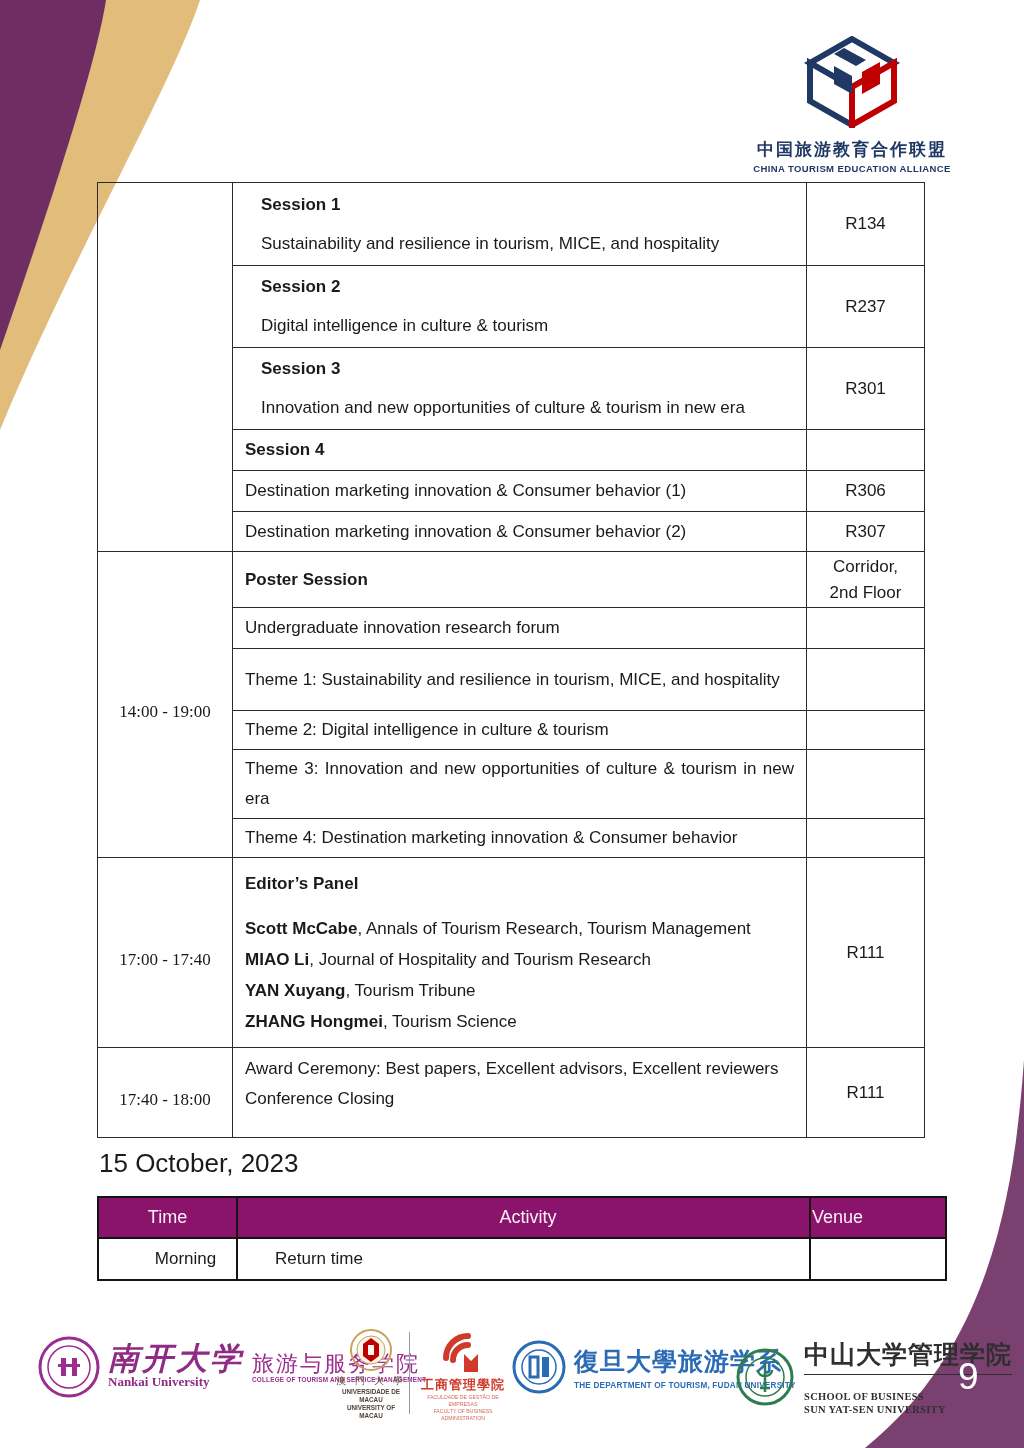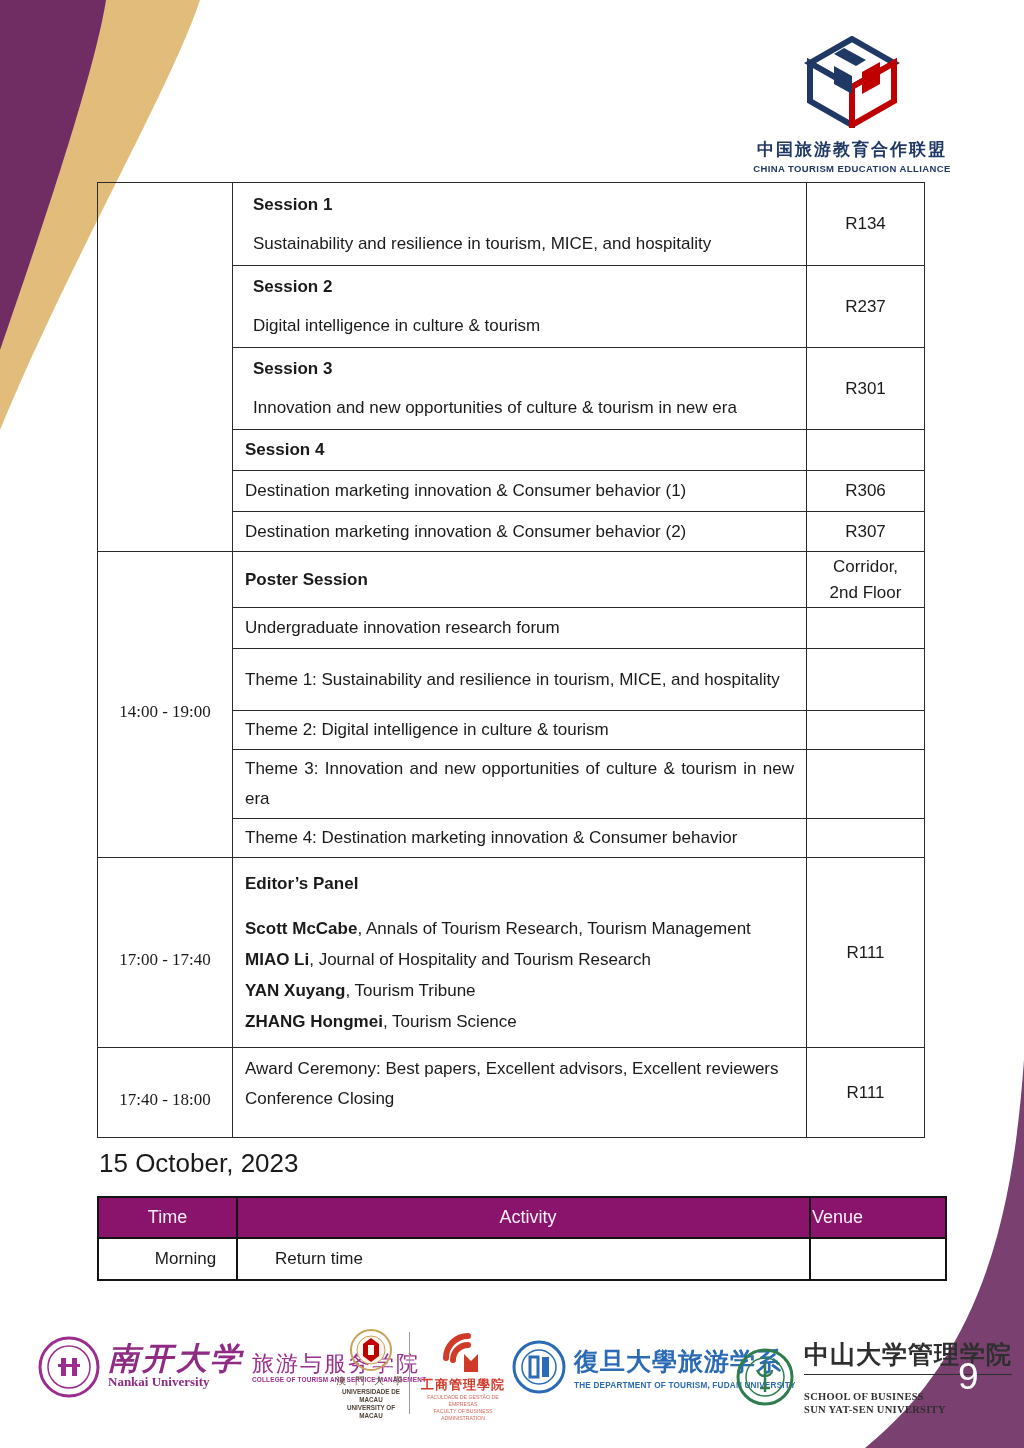--- a/index.html
+++ b/index.html
@@ -19,21 +19,21 @@
 
   
   table{border-collapse:collapse;table-layout:fixed;}
   .sched{left:97px;top:182px;width:827px;}
   .sched td{border:1.5px solid #2b2b2b;font-size:17px;vertical-align:middle;overflow:hidden;}
   .col-time{width:135px;} .col-act{width:574px;} .col-venue{width:118px;}
   .time-cell{font-family:"Liberation Serif","DejaVu Serif",serif;text-align:center;
              vertical-align:top;padding-top:16px;font-size:17.5px;}
   .venue-cell{text-align:center;line-height:26px;}
   .act-cell{padding:4px 12px;line-height:30px;}
-  .session-cell{vertical-align:top;padding:9px 20px;}
+  .session-cell{vertical-align:top;padding:9px 28px;}
   .s-title{font-weight:bold;}
   .s-desc{margin-top:19px;}
   .justify{text-align:justify;}
   .panel-cell{vertical-align:top;padding:10px 12px;line-height:31px;}
   .panel-title{font-weight:bold;margin-bottom:14px;}
   b{font-weight:bold;}
 
   
   .date-heading{left:99px;top:1148px;font-size:26px;color:#1a1a1a;}
   .day2{left:97px;top:1196px;width:827px;}

